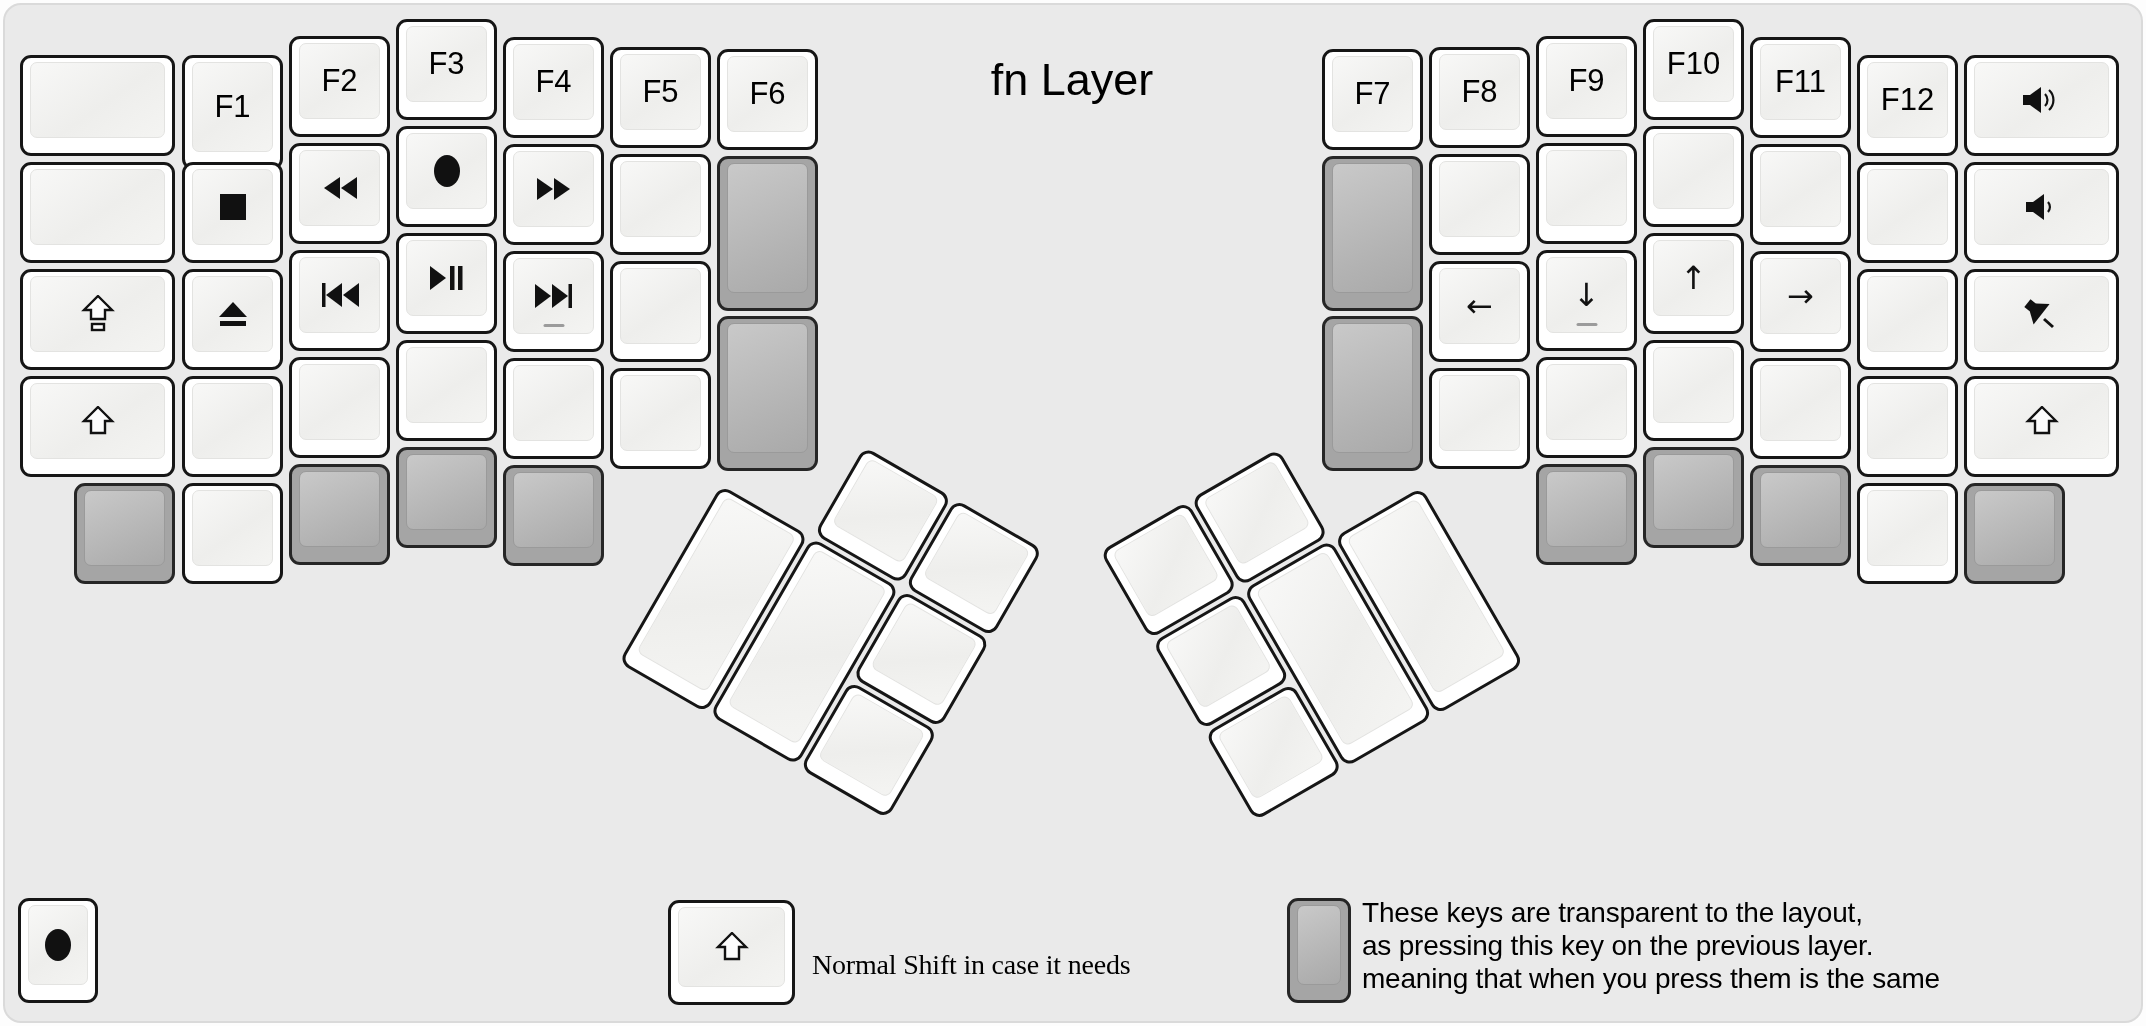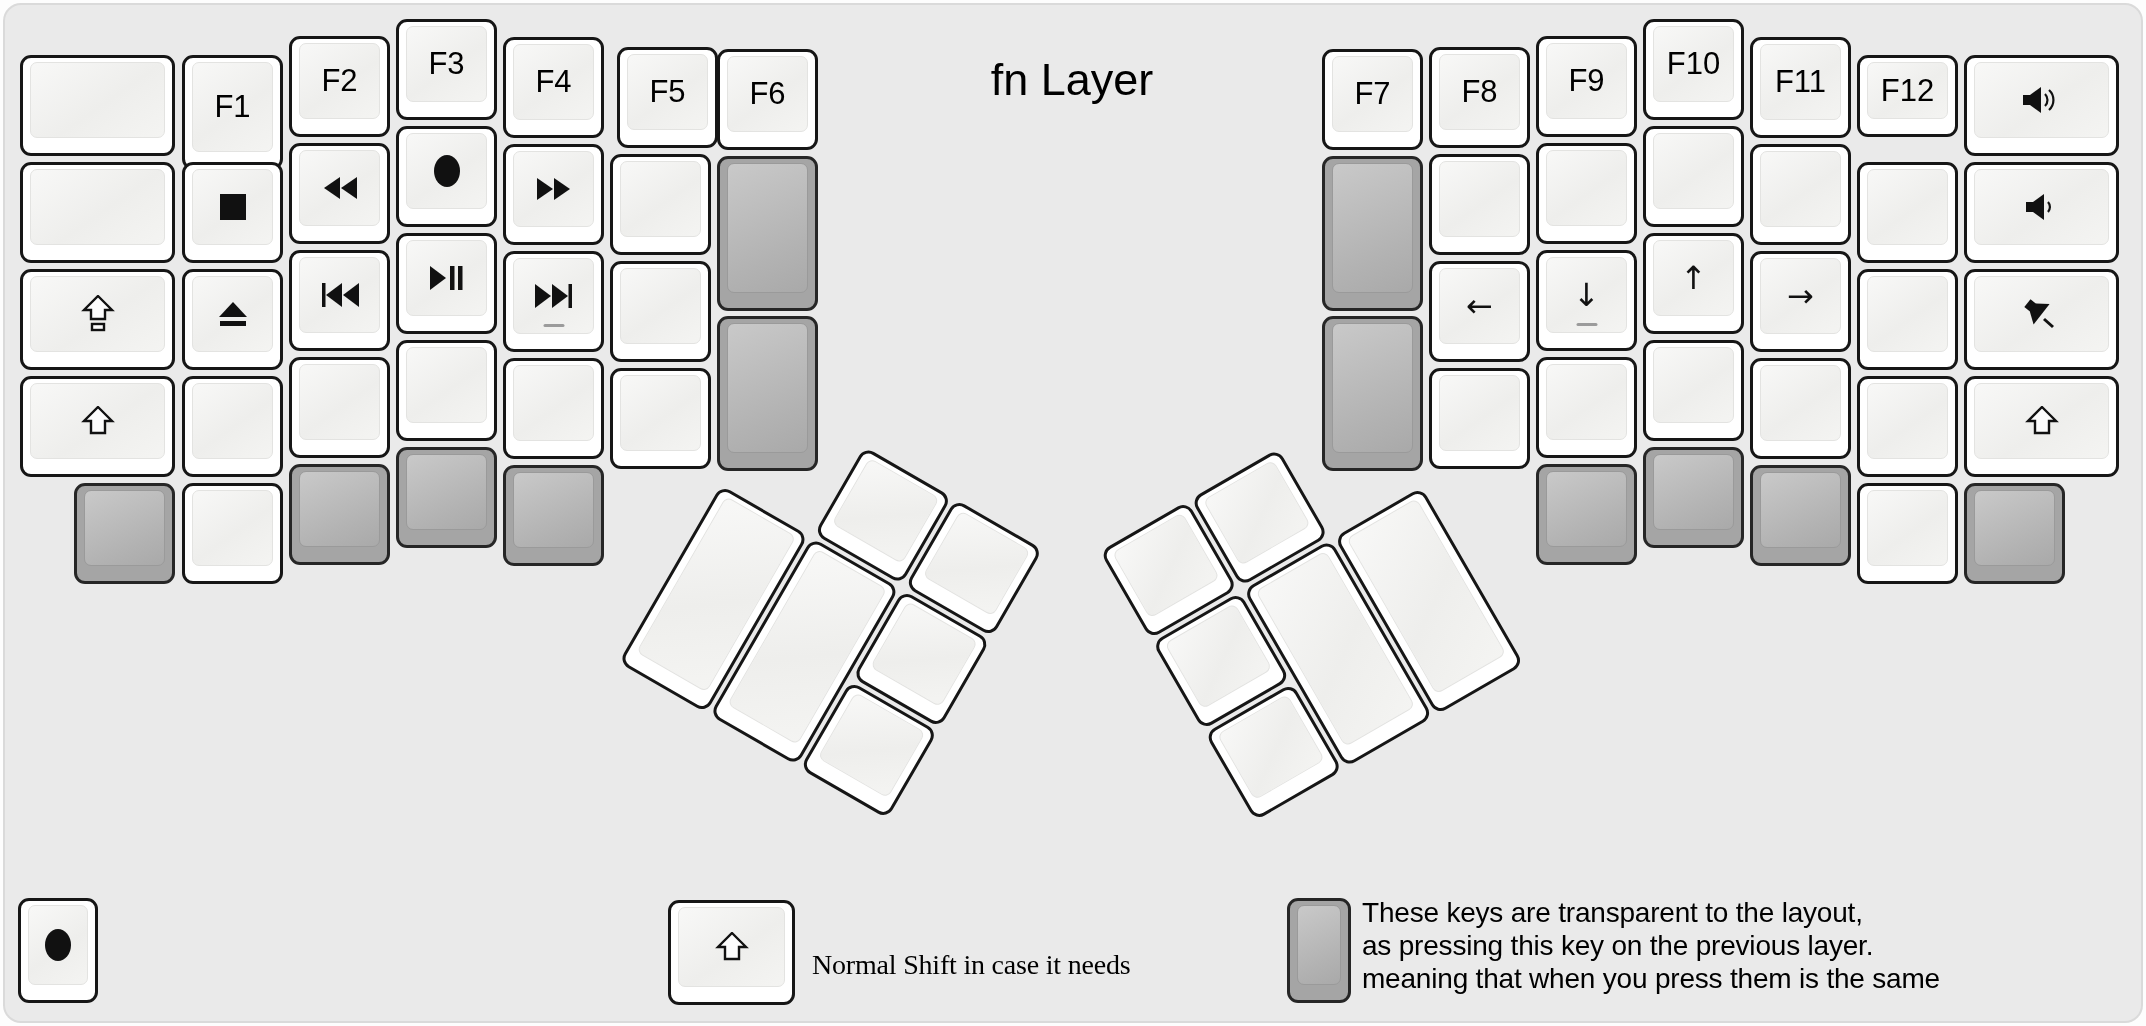--- a/index.html
+++ b/index.html
@@ -228,21 +228,21 @@
           </span>
         </div>
         <div class="hbar"></div>
       </div>
       <div class="key" style="left: 503px; top: 358px; width: 101px; height: 101px;">
         <div class="cap"></div>
       </div>
       <div class="key gray" style="left: 503px; top: 465px; width: 101px; height: 101px;">
         <div class="cap"></div>
       </div>
-      <div class="key" style="left: 610px; top: 47px; width: 101px; height: 101px; margin-left: 7px;">
+      <div class="key" style="left: 610px; top: 47px; width: 101px; height: 101px;">
         <div class="cap"></div>
         <div class="lab">
           <span class="klabel">F5</span>
         </div>
       </div>
       <div class="key" style="left: 610px; top: 154px; width: 101px; height: 101px;">
         <div class="cap"></div>
       </div>
       <div class="key" style="left: 610px; top: 261px; width: 101px; height: 101px;">
         <div class="cap"></div>
@@ -349,21 +349,21 @@
         <div class="lab">
           <span class="arrow-glyph">→</span>
         </div>
       </div>
       <div class="key" style="left: 1750px; top: 358px; width: 101px; height: 101px;">
         <div class="cap"></div>
       </div>
       <div class="key gray" style="left: 1750px; top: 465px; width: 101px; height: 101px;">
         <div class="cap"></div>
       </div>
-      <div class="key" style="left: 1857px; top: 55px; width: 101px; height: 82px;">
+      <div class="key" style="left: 1857px; top: 55px; width: 101px; height: 101px;">
         <div class="cap"></div>
         <div class="lab">
           <span class="klabel">F12</span>
         </div>
       </div>
       <div class="key" style="left: 1857px; top: 162px; width: 101px; height: 101px;">
         <div class="cap"></div>
       </div>
       <div class="key" style="left: 1857px; top: 269px; width: 101px; height: 101px;">
         <div class="cap"></div>

